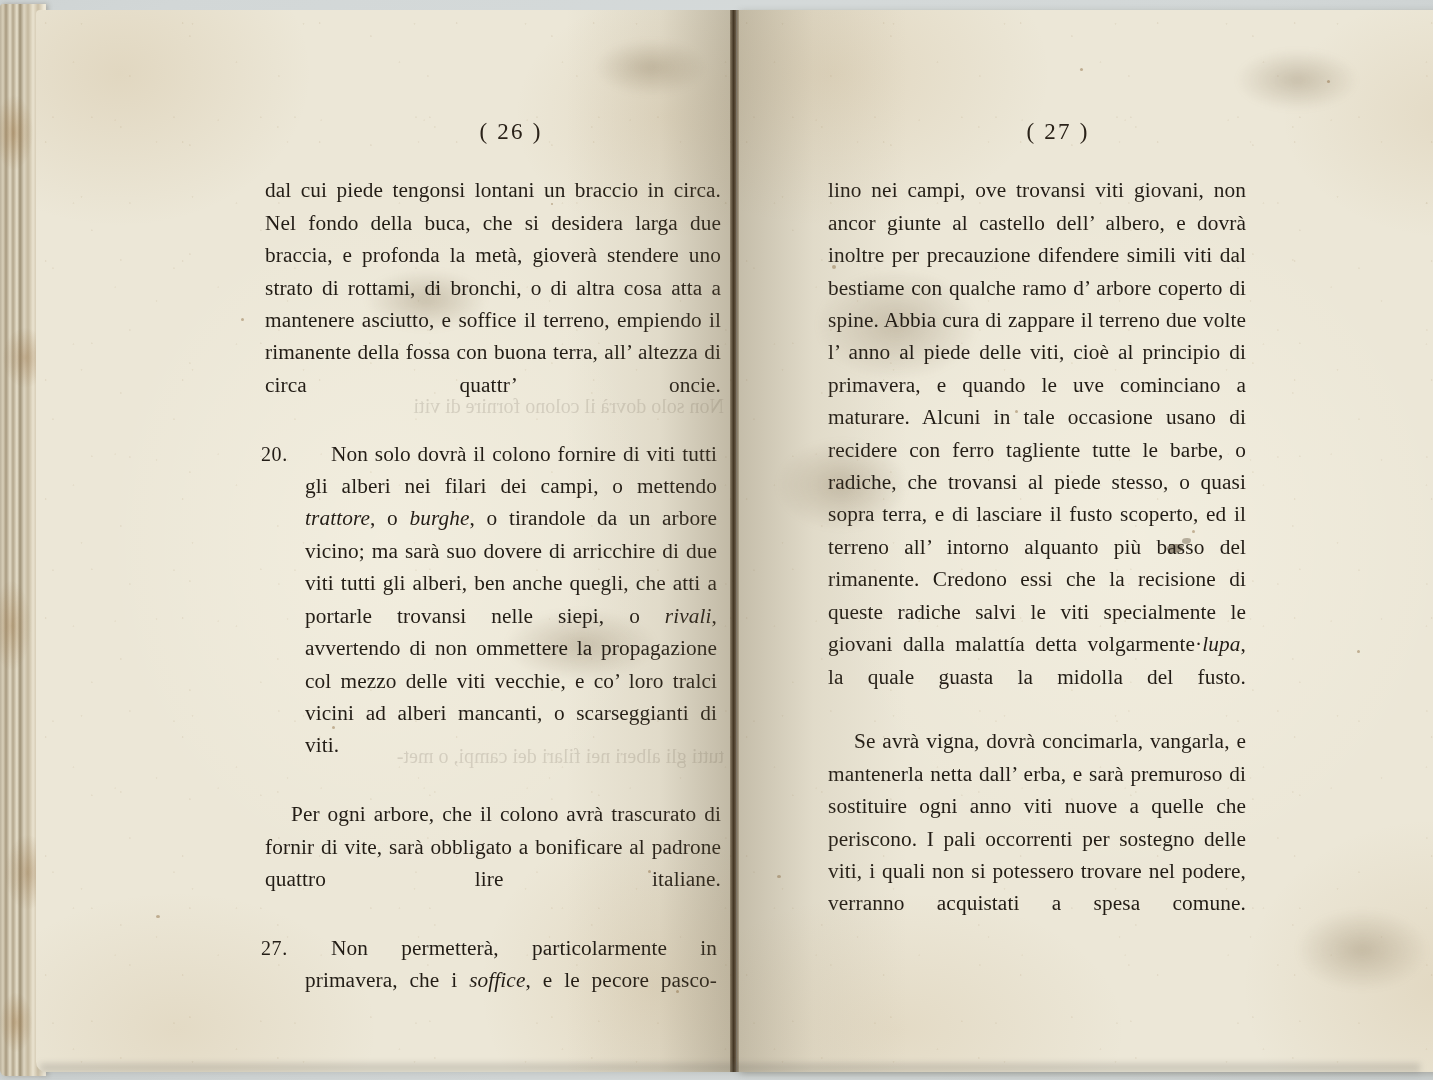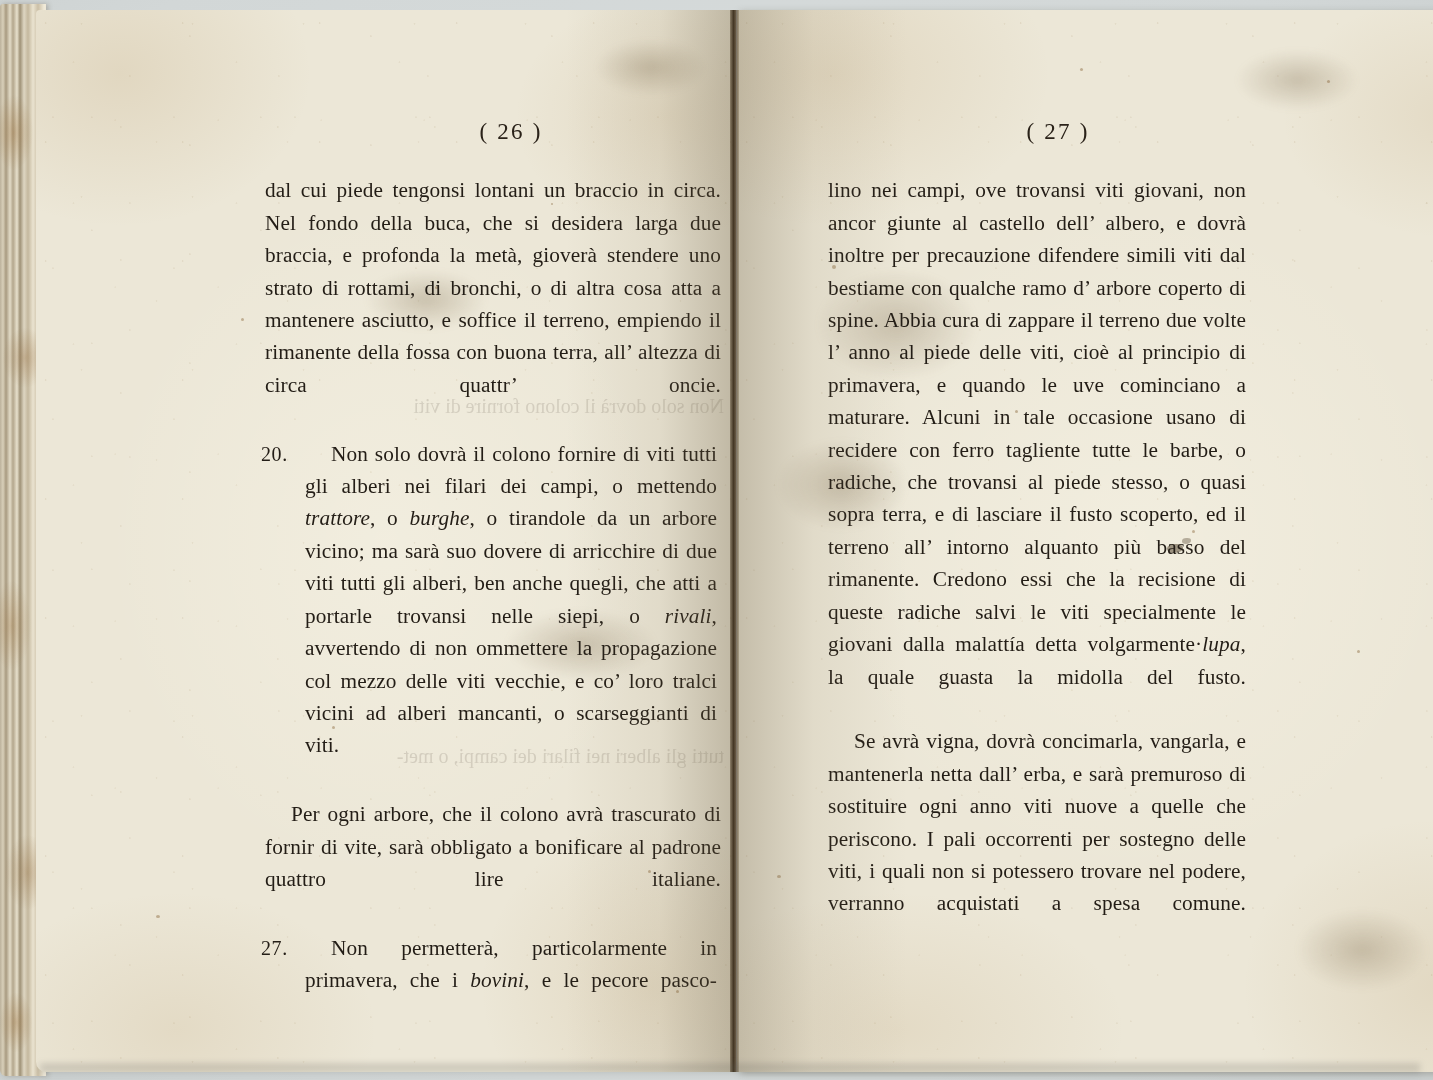--- a/index.html
+++ b/index.html
@@ -239,21 +239,21 @@
     <div class="textblock tb-left">
 
       <div class="folio">( 26 )</div>
 
       <p class="para cont">dal cui piede tengonsi lontani un braccio in circa. Nel fondo della buca, che si desidera larga due braccia, e profonda la metà, gioverà stendere uno strato di rottami, di bronchi, o di altra cosa atta a mantenere asciutto, e soffice il terreno, empiendo il rimanente della fossa con buona terra, all’ altezza di circa quattr’ oncie.</p>
 
       <p class="numbered"><span class="clause-no">20.</span>Non solo dovrà il colono fornire di viti tutti gli alberi nei filari dei campi, o mettendo <span class="it">trattore</span>, o <span class="it">burghe</span>, o tirandole da un arbore vicino; ma sarà suo dovere di arricchire di due viti tutti gli alberi, ben anche quegli, che atti a portarle trovansi nelle siepi, o <span class="it">rivali</span>, avvertendo di non ommettere la propagazione col mezzo delle viti vecchie, e co’ loro tralci vicini ad alberi mancanti, o scarseggianti di viti.</p>
 
       <p class="para tight">Per ogni arbore, che il colono avrà trascurato di fornir di vite, sarà obbligato a bonificare al padrone quattro lire italiane.</p>
 
-      <p class="numbered"><span class="clause-no">27.</span>Non permetterà, particolarmente in primavera, che i <span class="it">bovini</span>, e le pecore pasco-</p>
+      <p class="numbered"><span class="clause-no">27.</span>Non permetterà, particolarmente in primavera, che i <span class="it">soffice</span>, e le pecore pasco-</p>
 
     </div>
 
     <div class="gutter-shade"></div>
   </div>
 
   <div class="leaf leaf-right">
     <div class="paper-tint"></div>
     <div class="paper-tex"></div>
 

